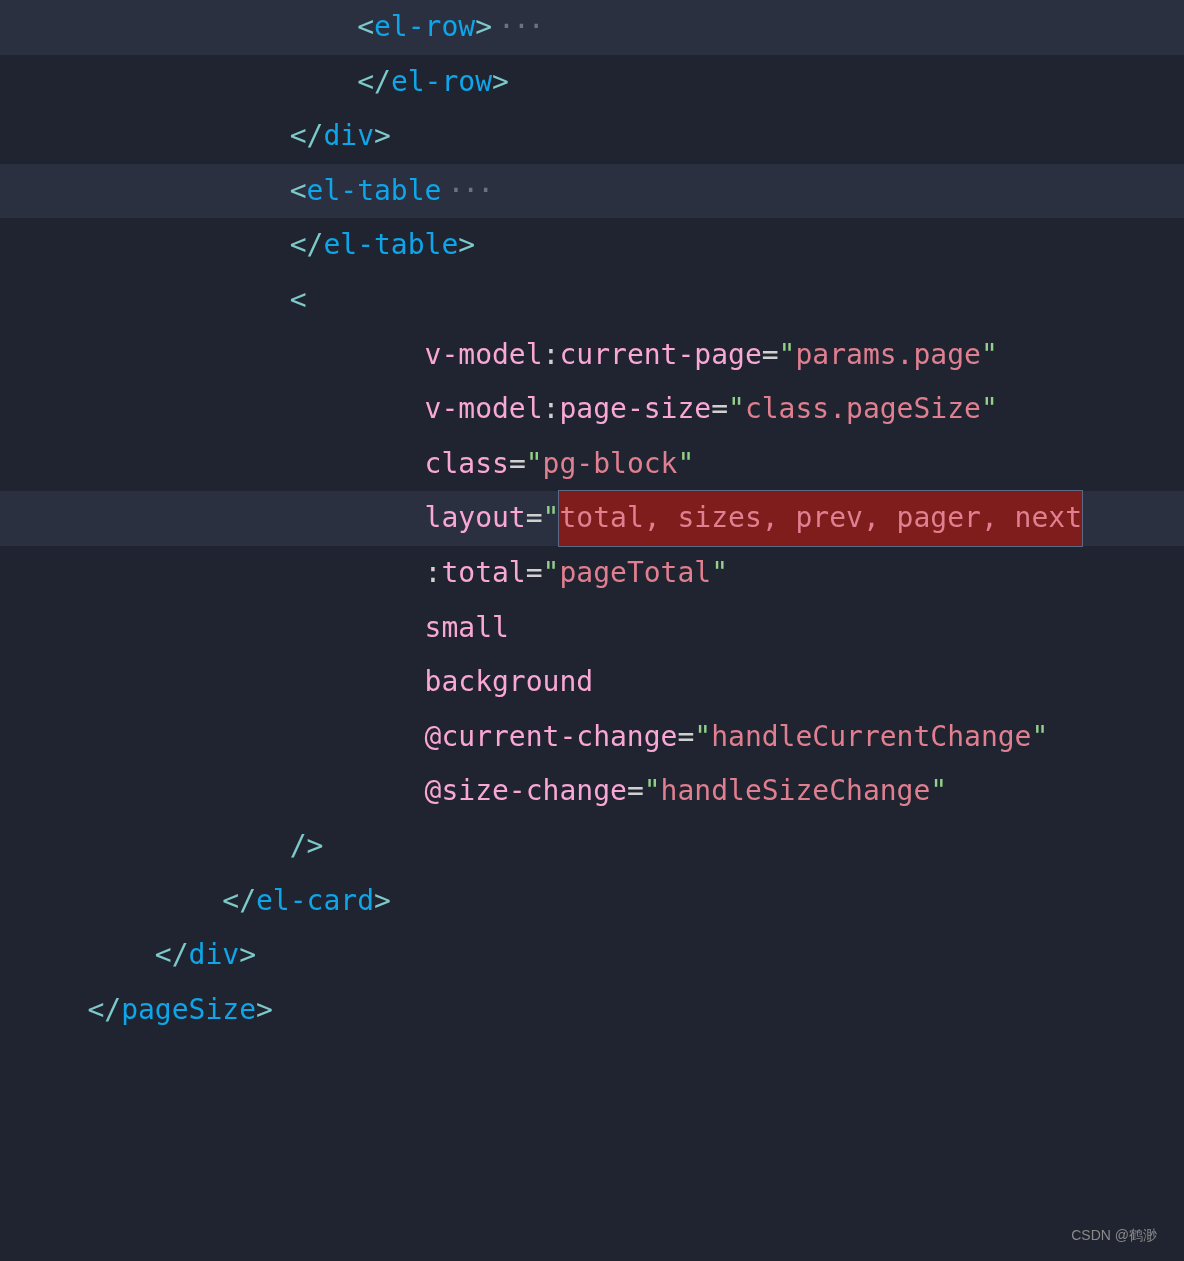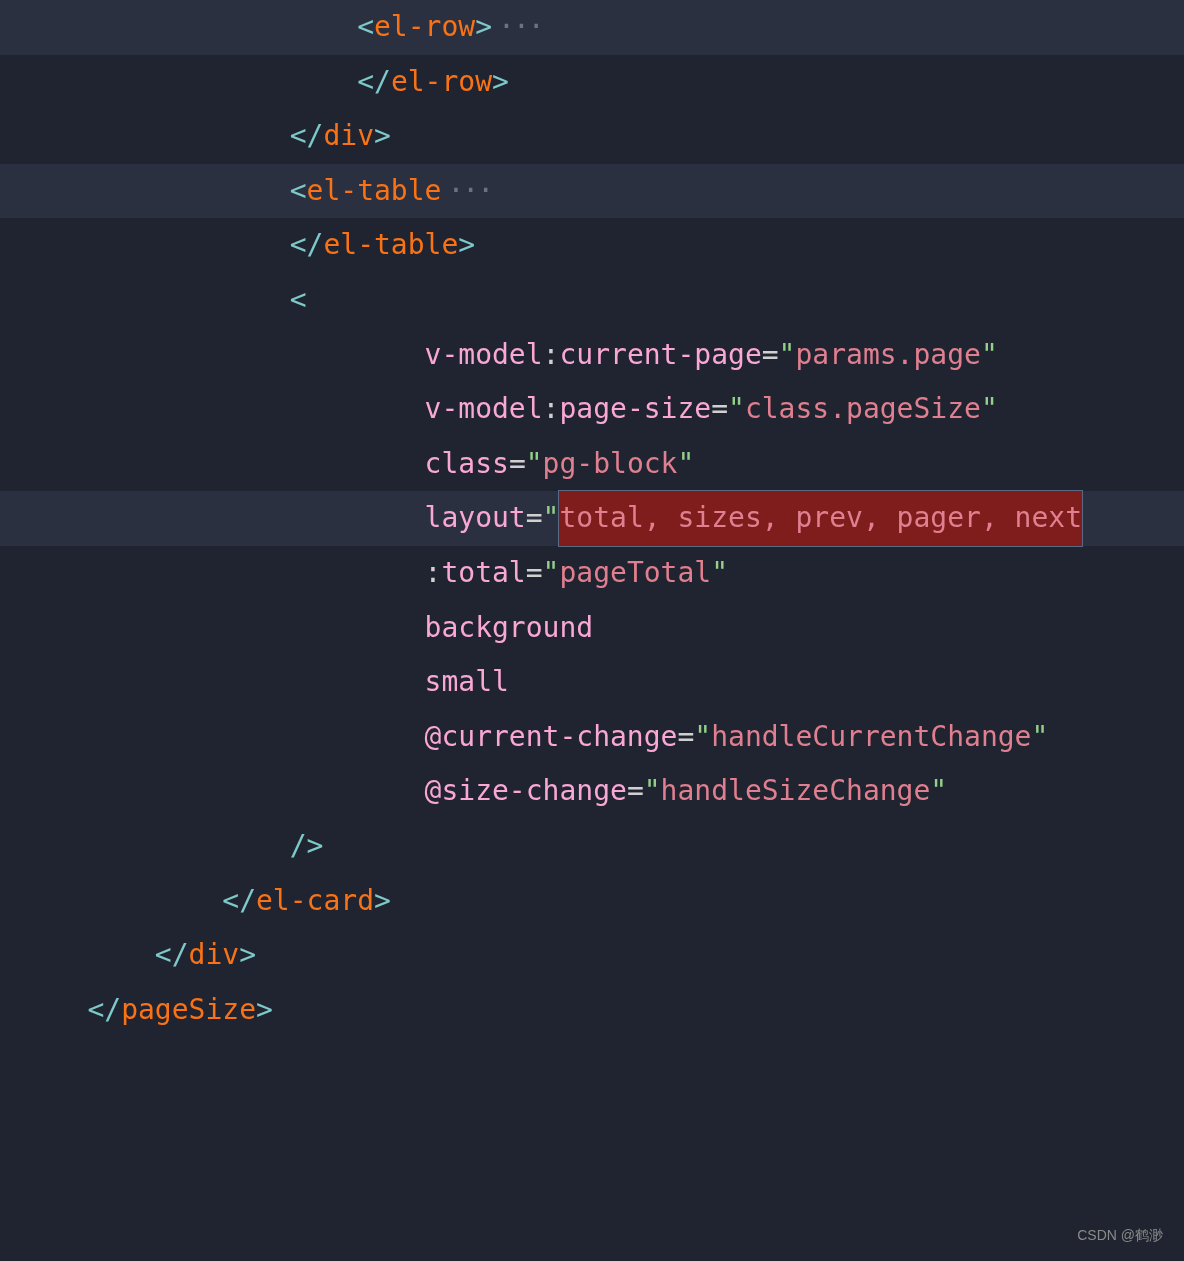--- a/index.html
+++ b/index.html
@@ -3,46 +3,46 @@
 <meta charset="utf-8">
 <style>
   html,body{margin:0;padding:0;background:#1f2430;color:#cbccc6;
     font-family:"Consolas","Menlo","Monaco",monospace;font-size:28px;
     line-height:1.95;overflow:hidden;width:1184px;height:1261px}
   .editor{position:relative;width:1184px;height:1261px}
   .line{white-space:pre;padding-left:20px;height:54.6px;display:flex;align-items:center}
   .hl-current{background:#2a3040}
   .hl-sel{background:#7f1d1d;outline:1px solid #5a6a85}
   .p{color:#7ec9c9} 
-  .tag{color:#f97316} 
+  .tag{color:#0ea5e9} 
   .attr{color:#f9a8d4} 
   .op{color:#d0d0d0} 
   .str{color:#93d18b} 
   .val{color:#e07f8f} 
   .fold{color:#6c7380;letter-spacing:-2px;margin-left:6px}
-  .watermark{position:absolute;right:21px;bottom:12px;
+  .watermark{position:absolute;right:27px;bottom:12px;
     font-family:"Microsoft YaHei",sans-serif;font-size:14px;color:#8a8a8a}
 </style>
 </head>
 <body>
 
 <div class="editor" id="editor">
     <div class="line hl-current"><span>                    </span><span class="p">&lt;</span><span class="tag">el-row</span><span class="p">&gt;</span><span class="fold">···</span></div>
     <div class="line"><span>                    </span><span class="p">&lt;/</span><span class="tag">el-row</span><span class="p">&gt;</span></div>
     <div class="line"><span>                </span><span class="p">&lt;/</span><span class="tag">div</span><span class="p">&gt;</span></div>
     <div class="line hl-current"><span>                </span><span class="p">&lt;</span><span class="tag">el-table</span><span class="fold">···</span></div>
     <div class="line"><span>                </span><span class="p">&lt;/</span><span class="tag">el-table</span><span class="p">&gt;</span></div>
     <div class="line"><span>                </span><span class="p">&lt;</span></div>
     <div class="line"><span>                        </span><span class="attr">v-model</span><span class="op">:</span><span class="attr">current-page</span><span class="op">=</span><span class="str">"</span><span class="val">params.page</span><span class="str">"</span></div>
     <div class="line"><span>                        </span><span class="attr">v-model</span><span class="op">:</span><span class="attr">page-size</span><span class="op">=</span><span class="str">"</span><span class="val">class.pageSize</span><span class="str">"</span></div>
     <div class="line"><span>                        </span><span class="attr">class</span><span class="op">=</span><span class="str">"</span><span class="val">pg-block</span><span class="str">"</span></div>
     <div class="line hl-current"><span>                        </span><span class="attr">layout</span><span class="op">=</span><span class="str">"</span><span class="val hl-sel">total, sizes, prev, pager, next</span><span class="str"></span></div>
     <div class="line"><span>                        </span><span class="op">:</span><span class="attr">total</span><span class="op">=</span><span class="str">"</span><span class="val">pageTotal</span><span class="str">"</span></div>
+    <div class="line"><span>                        </span><span class="attr">small</span></div>
     <div class="line"><span>                        </span><span class="attr">background</span></div>
-    <div class="line"><span>                        </span><span class="attr">small</span></div>
     <div class="line"><span>                        </span><span class="attr">@current-change</span><span class="op">=</span><span class="str">"</span><span class="val">handleCurrentChange</span><span class="str">"</span></div>
     <div class="line"><span>                        </span><span class="attr">@size-change</span><span class="op">=</span><span class="str">"</span><span class="val">handleSizeChange</span><span class="str">"</span></div>
     <div class="line"><span>                </span><span class="p">/&gt;</span></div>
     <div class="line"><span>            </span><span class="p">&lt;/</span><span class="tag">el-card</span><span class="p">&gt;</span></div>
     <div class="line"><span>        </span><span class="p">&lt;/</span><span class="tag">div</span><span class="p">&gt;</span></div>
     <div class="line"><span>    </span><span class="p">&lt;/</span><span class="tag">pageSize</span><span class="p">&gt;</span></div>
   </div>
 <div class="watermark">CSDN @鹤渺</div>
 
 </body></html>

